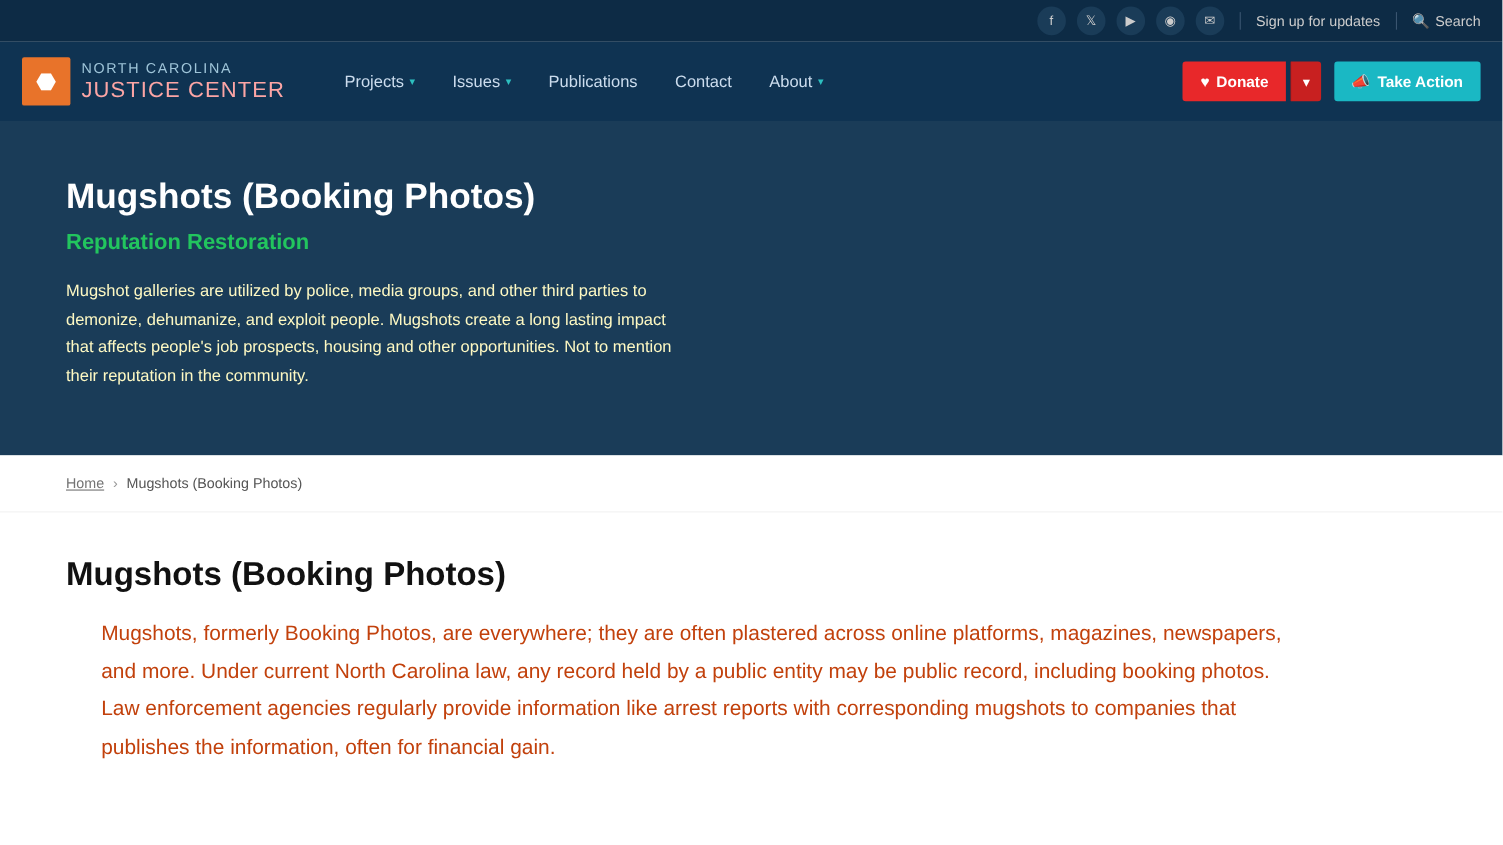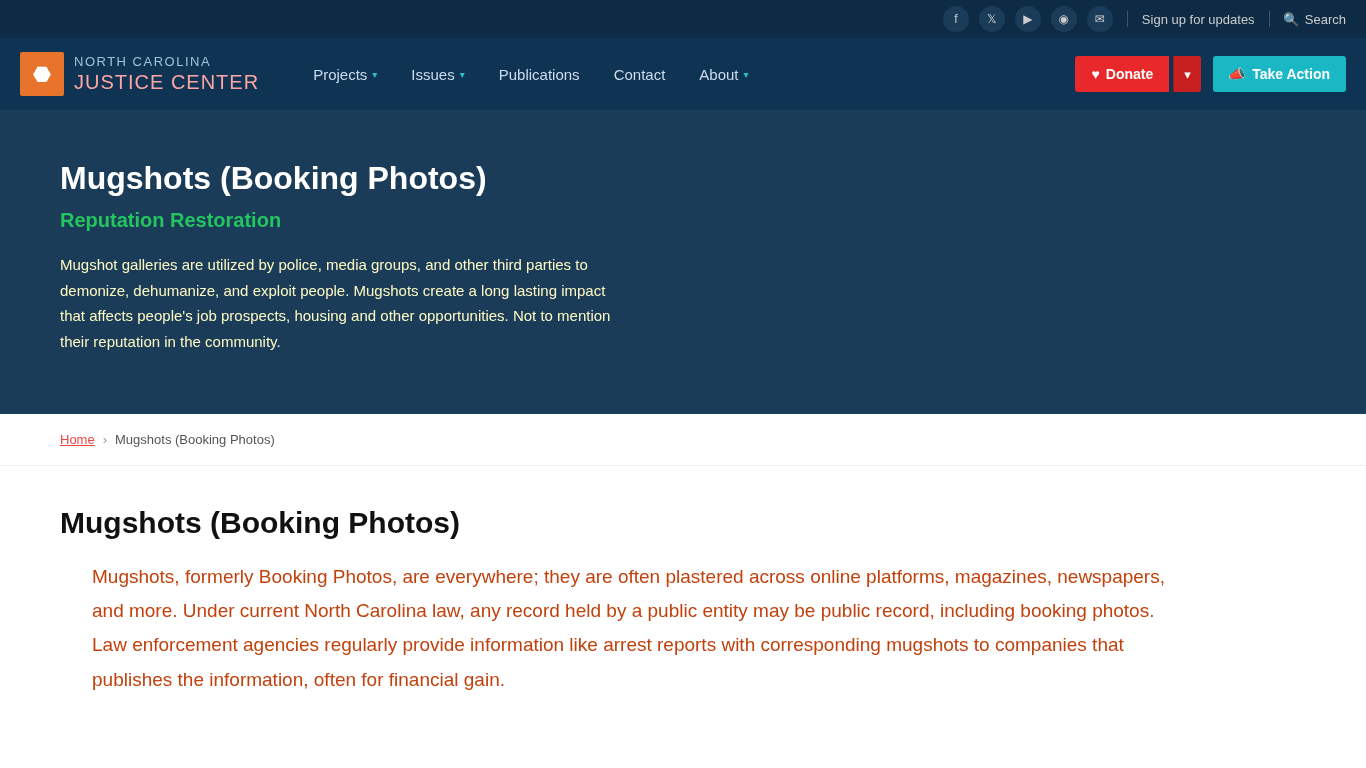--- a/index.html
+++ b/index.html
@@ -188,21 +188,21 @@
     .breadcrumb-bar {
       background: #fff;
       padding: 18px 60px;
       border-bottom: 1px solid #eee;
       display: flex;
       align-items: center;
       gap: 8px;
       font-size: 13px;
     }
     .breadcrumb-link {
-      color: #ef4444;
+      color: #737373;
       text-decoration: underline;
       cursor: pointer;
     }
     .breadcrumb-sep {
       color: #999;
     }
     .breadcrumb-current {
       color: #555;
     }
 

